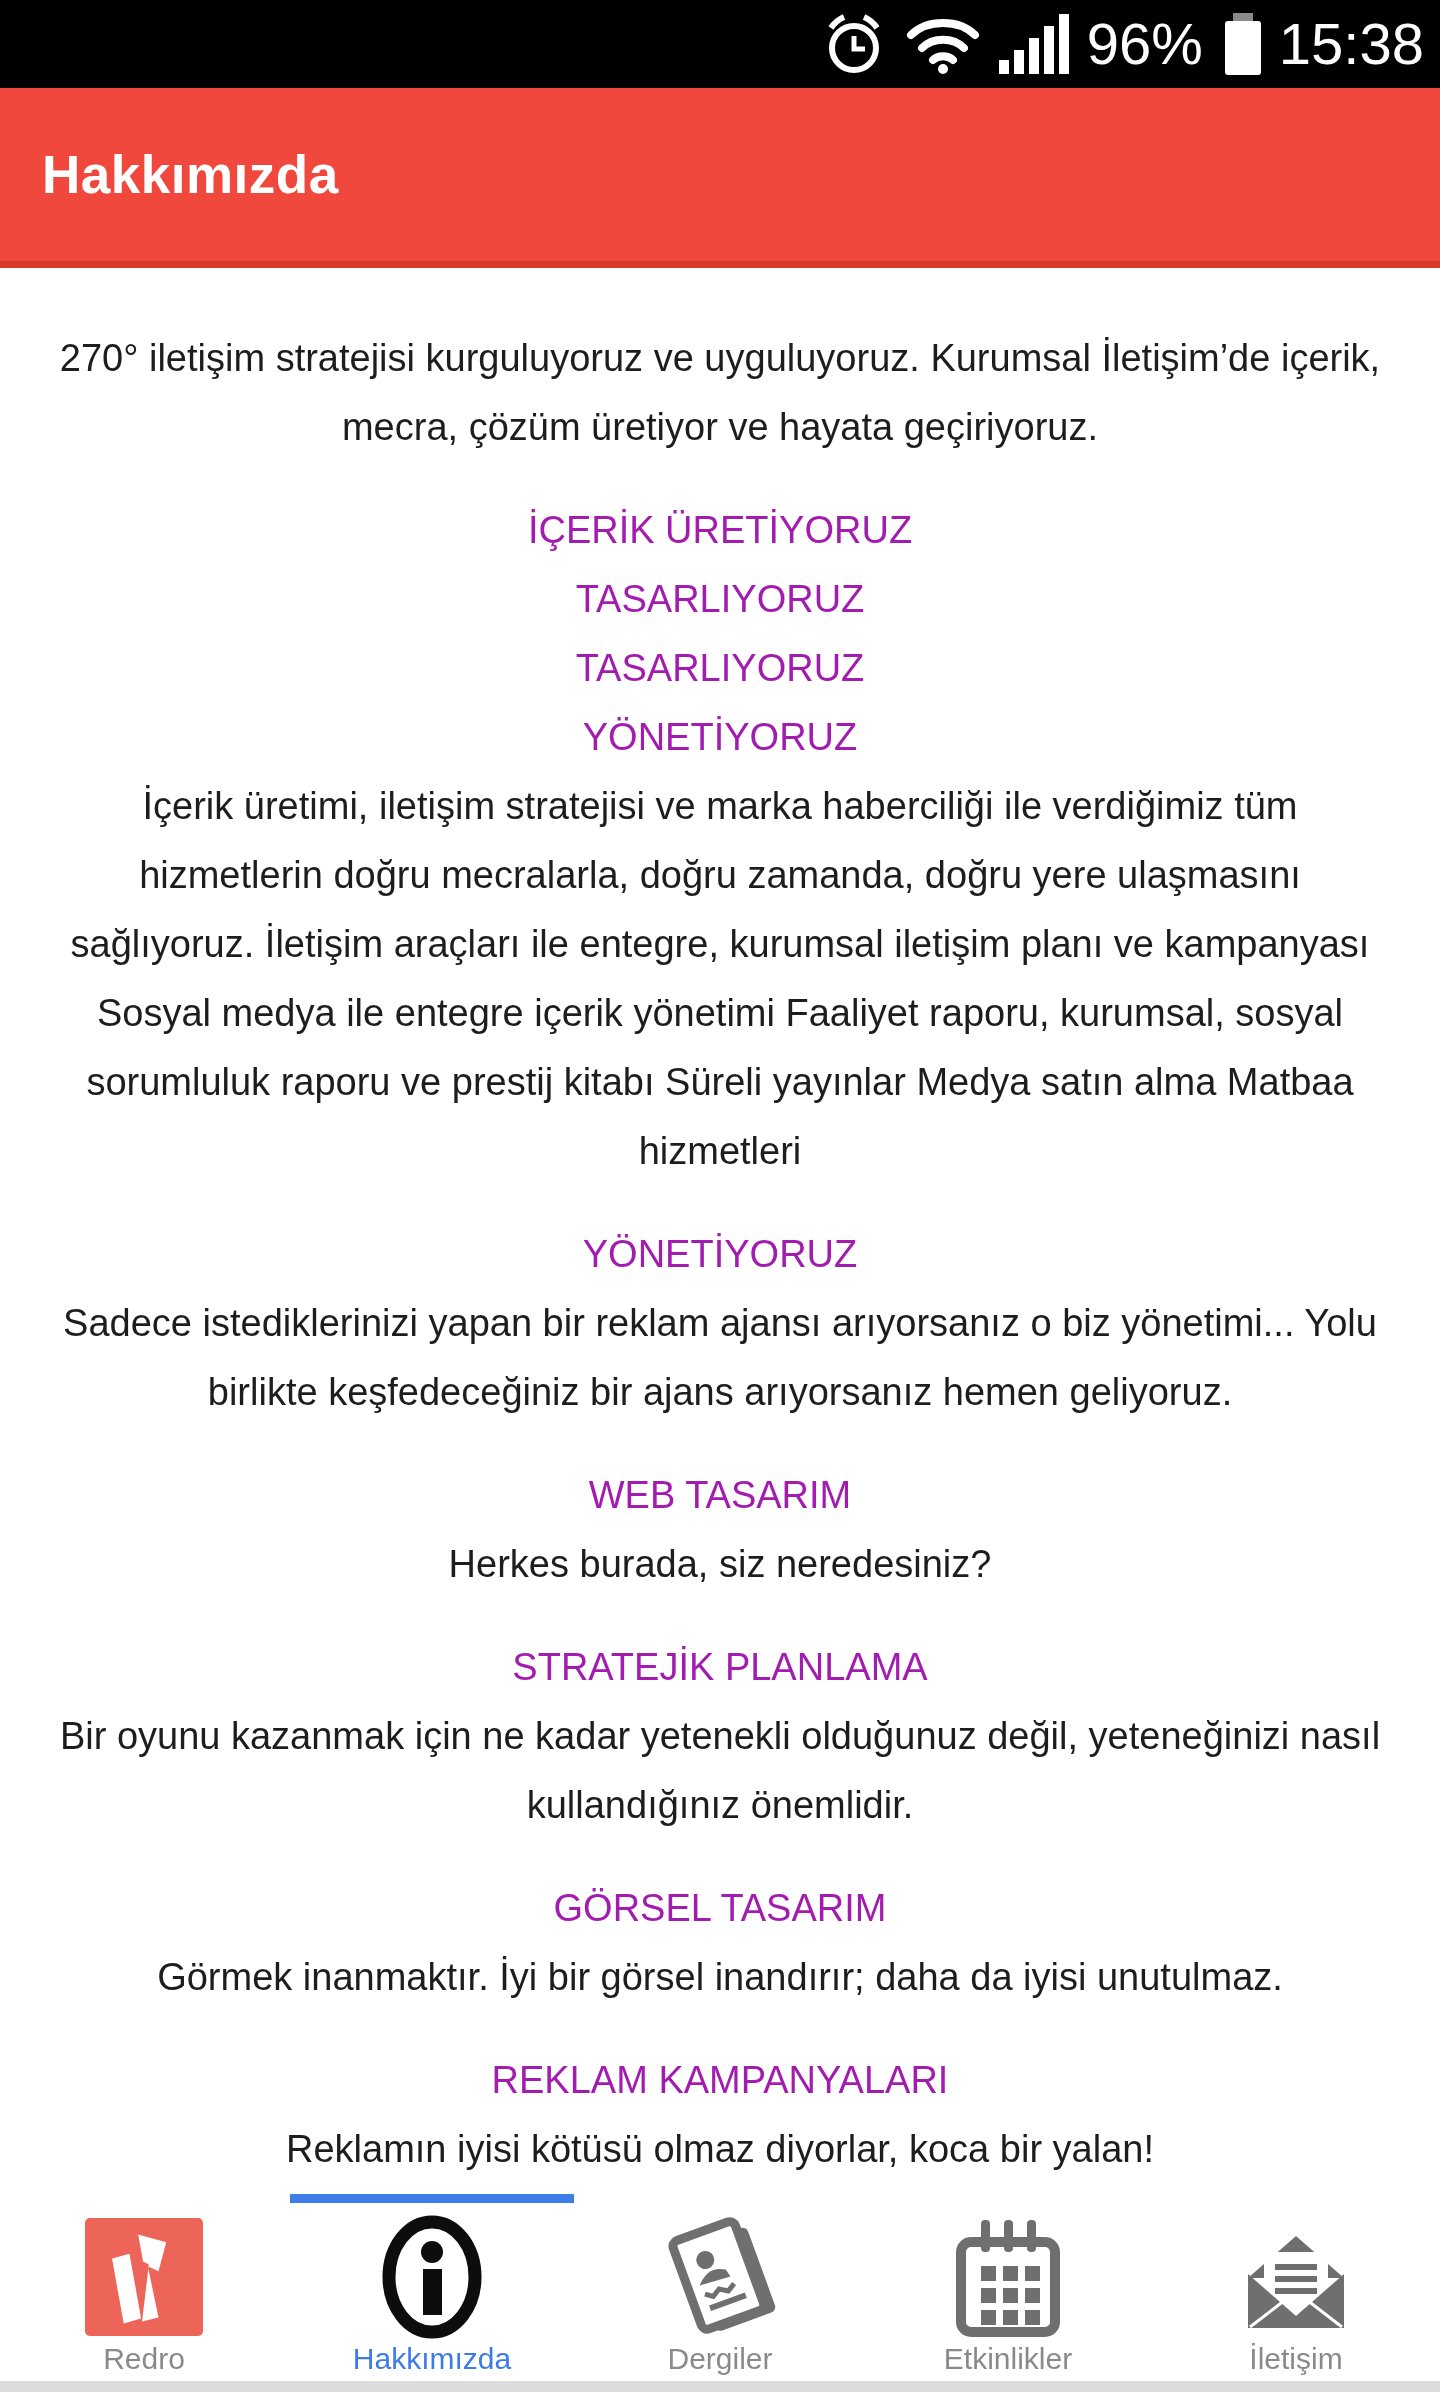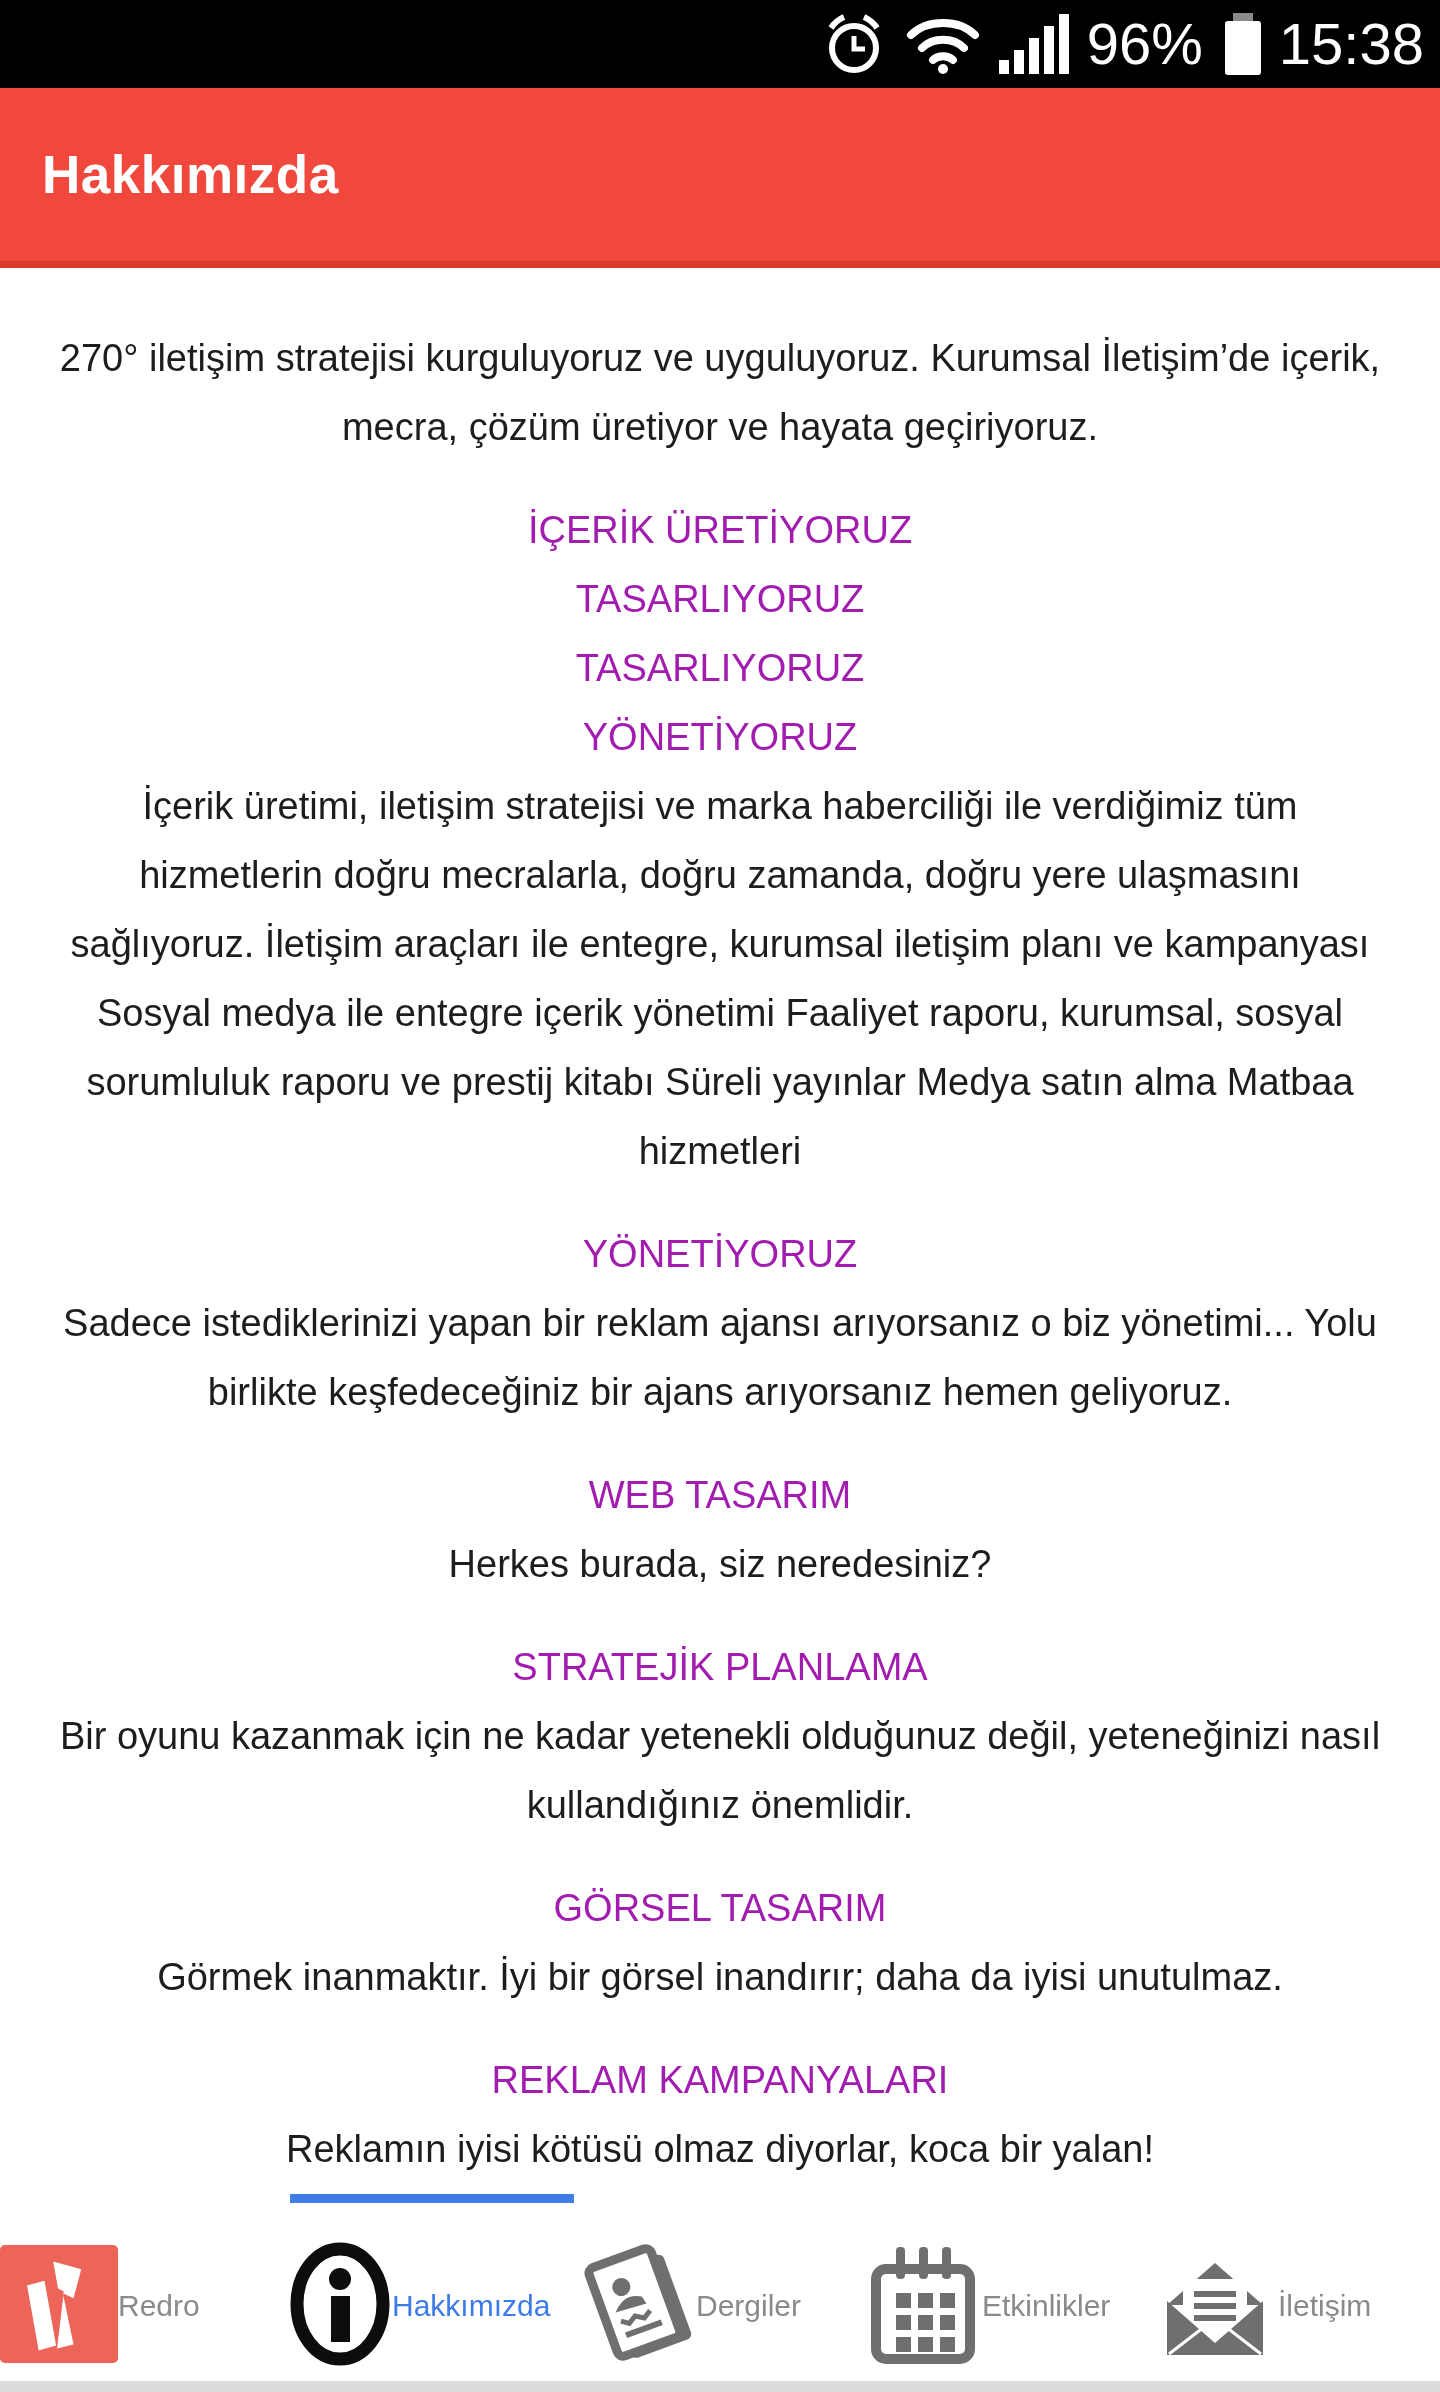--- a/index.html
+++ b/index.html
@@ -32,21 +32,21 @@
   }
   .content p{margin:0;}
   .content p.red{color:#a21caf;}
   .content p.gap{margin-top:34px;}
   
   .tabbar{
     position:absolute;left:0;bottom:0;width:1440px;height:198px;background:#ffffff;
     display:flex;
   }
   .tab{
-    flex:1;position:relative;display:flex;flex-direction:row;align-items:center;
+    flex:1;position:relative;display:flex;flex-direction:column;align-items:center;
     padding-top:22px;box-sizing:border-box;cursor:pointer;
   }
   .tab .indicator{position:absolute;top:0;left:2px;right:2px;height:9px;background:transparent;}
   .tab.active .indicator{background:#3e7ce8;}
   .tab .icn{height:122px;display:flex;align-items:center;justify-content:center;}
   .tab .lbl{font-size:30px;color:#8a8a8a;margin-top:4px;}
   .tab.active .lbl{color:#3d7be8;}
   .navstrip{position:absolute;left:0;bottom:0;width:100%;height:11px;background:#dcdcdc;}
 </style>
 </head>

